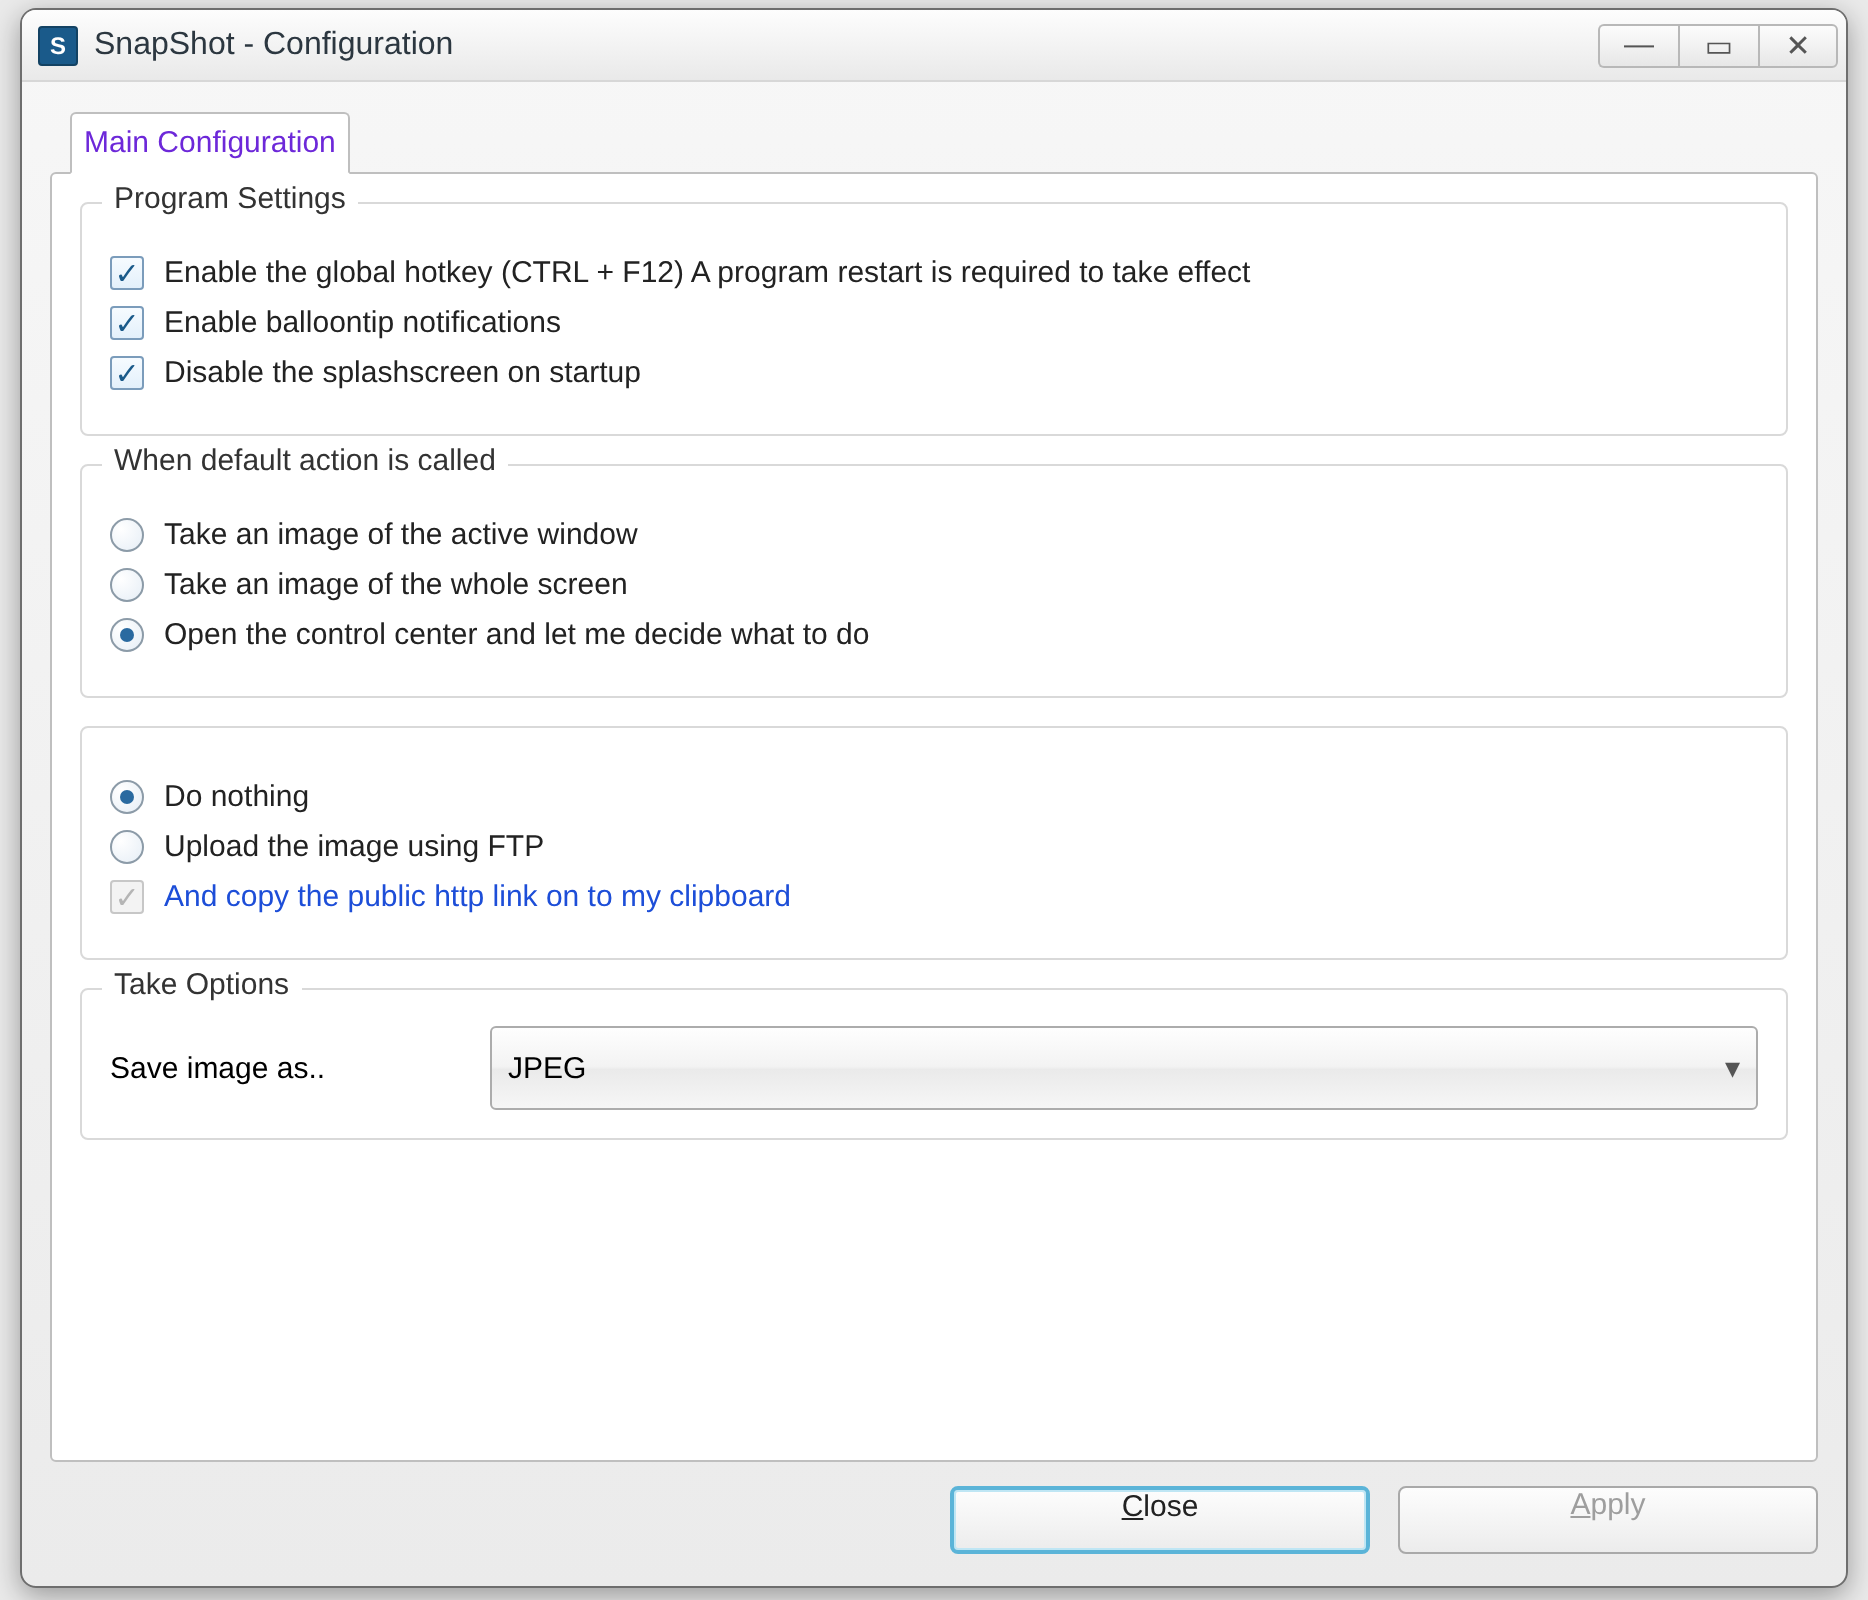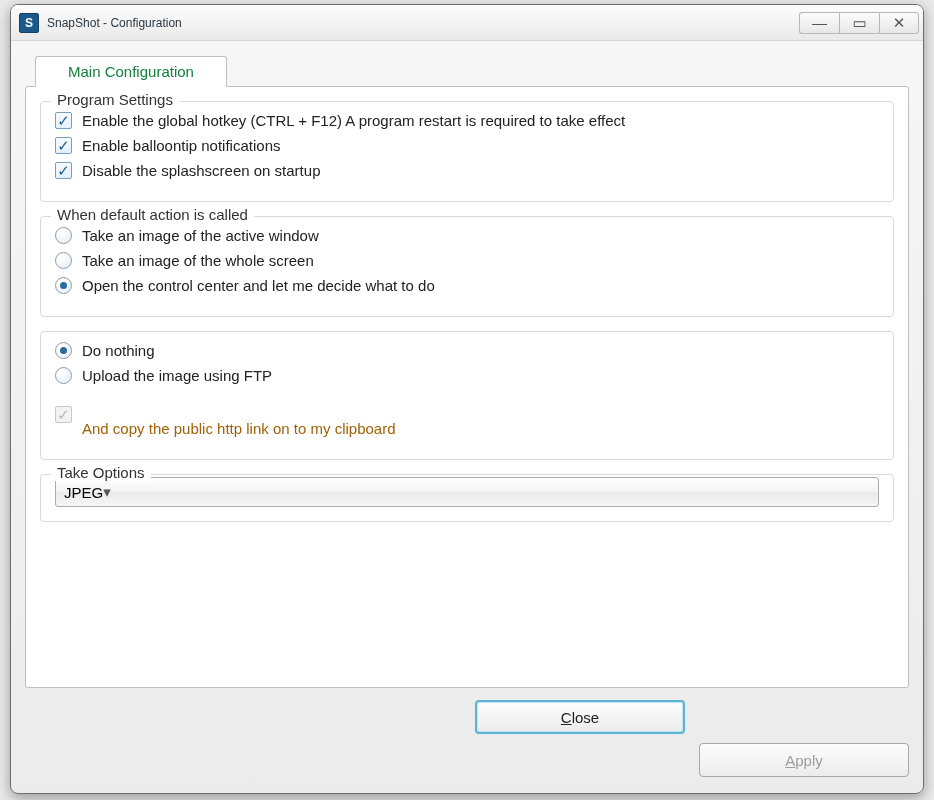--- a/index.html
+++ b/index.html
@@ -24,46 +24,46 @@
   .app-icon {
     width: 20px; height: 20px;
     background: #1a5a8a;
     border: 1px solid #134263;
     color: #fff;
     display: flex; align-items: center; justify-content: center;
     font-size: 12px; font-weight: bold;
     border-radius: 2px;
     margin-right: 8px;
   }
-  .title-text { color: #2c3740; font-size: 12px; flex: 1; }
+  .title-text { color: #2c3740; font-size: 16px; flex: 1; }
   .win-btns { display: flex; gap: 0; }
   .win-btn {
     width: 40px; height: 22px;
     border: 1px solid #b8b8b8;
     background: linear-gradient(#fcfcfc, #e7e7e7);
     display: flex; align-items: center; justify-content: center;
     color: #555;
     font-size: 14px;
   }
   .win-btn.min { border-radius: 3px 0 0 3px; border-right: none; }
   .win-btn.max { border-right: none; }
   .win-btn.close { border-radius: 0 3px 3px 0; }
   .client {
     position: absolute;
     left: 14px; right: 14px; top: 50px; bottom: 16px;
     display: flex; flex-direction: column;
   }
   .tabstrip { display: flex; position: relative; z-index: 2; padding: 0 10px; }
   .tab {
-    padding: 6px 32px;
+    padding: 6px 6px;
     background: #f4f4f4;
     border: 1px solid #bfbfbf;
     border-bottom: none;
     border-radius: 3px 3px 0 0;
-    color: #15803d;
+    color: #6d28d9;
     margin-right: 0;
     cursor: pointer;
     position: relative;
     top: 1px;
   }
   .tab.active {
     background: #fff;
     border-bottom: 1px solid #fff;
     z-index: 3;
   }
@@ -72,21 +72,21 @@
     border: 1px solid #bfbfbf;
     border-radius: 3px;
     flex: 1;
     position: relative;
     padding: 14px 14px 14px 14px;
     z-index: 1;
   }
   .group {
     border: 1px solid #d9d9d9;
     border-radius: 4px;
-    padding: 2px 14px 14px 14px;
+    padding: 18px 14px 14px 14px;
     margin-bottom: 14px;
     position: relative;
   }
   .group-legend {
     position: absolute;
     top: -11px; left: 10px;
     background: #fff;
     padding: 0 6px;
     color: #333;
   }
@@ -106,49 +106,49 @@
     width: 17px; height: 17px;
     border: 1px solid #8c9ba8;
     border-radius: 50%;
     background: radial-gradient(circle at 30% 30%, #fff, #e6eef6);
     display: flex; align-items: center; justify-content: center;
     cursor: pointer;
   }
   .radio .dot { width: 7px; height: 7px; border-radius: 50%; background: #2a6aa0; display: none; }
   .radio.checked .dot { display: block; }
   .lbl { color: #222; cursor: pointer; }
-  .lbl.disabled { color: #a16207; cursor: default; margin-top: 28px; }
+  .lbl.disabled { color: #1d4ed8; cursor: default; }
   .image-row { display: flex; align-items: center; gap: 10px; }
   .image-row .save-label { width: 180px; }
   .select {
     flex: 1;
-    height: 30px;
+    height: 42px;
     border: 1px solid #acacac;
     border-radius: 3px;
     background: linear-gradient(#fefefe 0%, #f3f3f3 48%, #eaeaea 52%, #f6f6f6 100%);
-    display: flex; align-items: center; justify-content: flex-start;
+    display: flex; align-items: center; justify-content: space-between;
     padding: 0 8px;
     cursor: pointer;
   }
   .select .arrow { color: #555; }
   .dialog-buttons {
     display: flex; justify-content: flex-end; gap: 14px;
     margin-top: 12px;
   }
   .btn {
     width: 210px; height: 34px;
     border: 1px solid #a9a9a9;
     border-radius: 4px;
     background: linear-gradient(#fdfdfd, #ececec);
-    display: flex; align-items: center; justify-content: center;
+    display: flex; justify-content: center;
     color: #222;
     cursor: pointer;
   }
   .btn.default { border: 2px solid #5bb4d8; box-shadow: 0 0 0 1px #bfe6f4 inset; }
-  .btn.disabled { color: #9e9e9e; cursor: default; margin-top: 43px; }
+  .btn.disabled { color: #9e9e9e; cursor: default; }
   .underline-first::first-letter { text-decoration: underline; }
 </style>
 </head>
 <body>
 
 <div class="window">
   <div class="titlebar">
     <div class="app-icon">S</div>
     <div class="title-text">SnapShot - Configuration</div>
     <div class="win-btns">
@@ -226,20 +226,21 @@
           <div class="checkbox disabled">
               <span>✓</span>
             </div>
           <div class="lbl disabled">And copy the public http link on to my clipboard</div>
         </div>
       </div>
 
       <div class="group">
         <div class="group-legend">Take Options</div>
         <div class="image-row">
+          <div class="save-label">Save image as..</div>
           <div class="select">
             <span>JPEG</span>
             <span class="arrow">▾</span>
           </div>
         </div>
       </div>
 
     </div>
 
     <div class="dialog-buttons">

